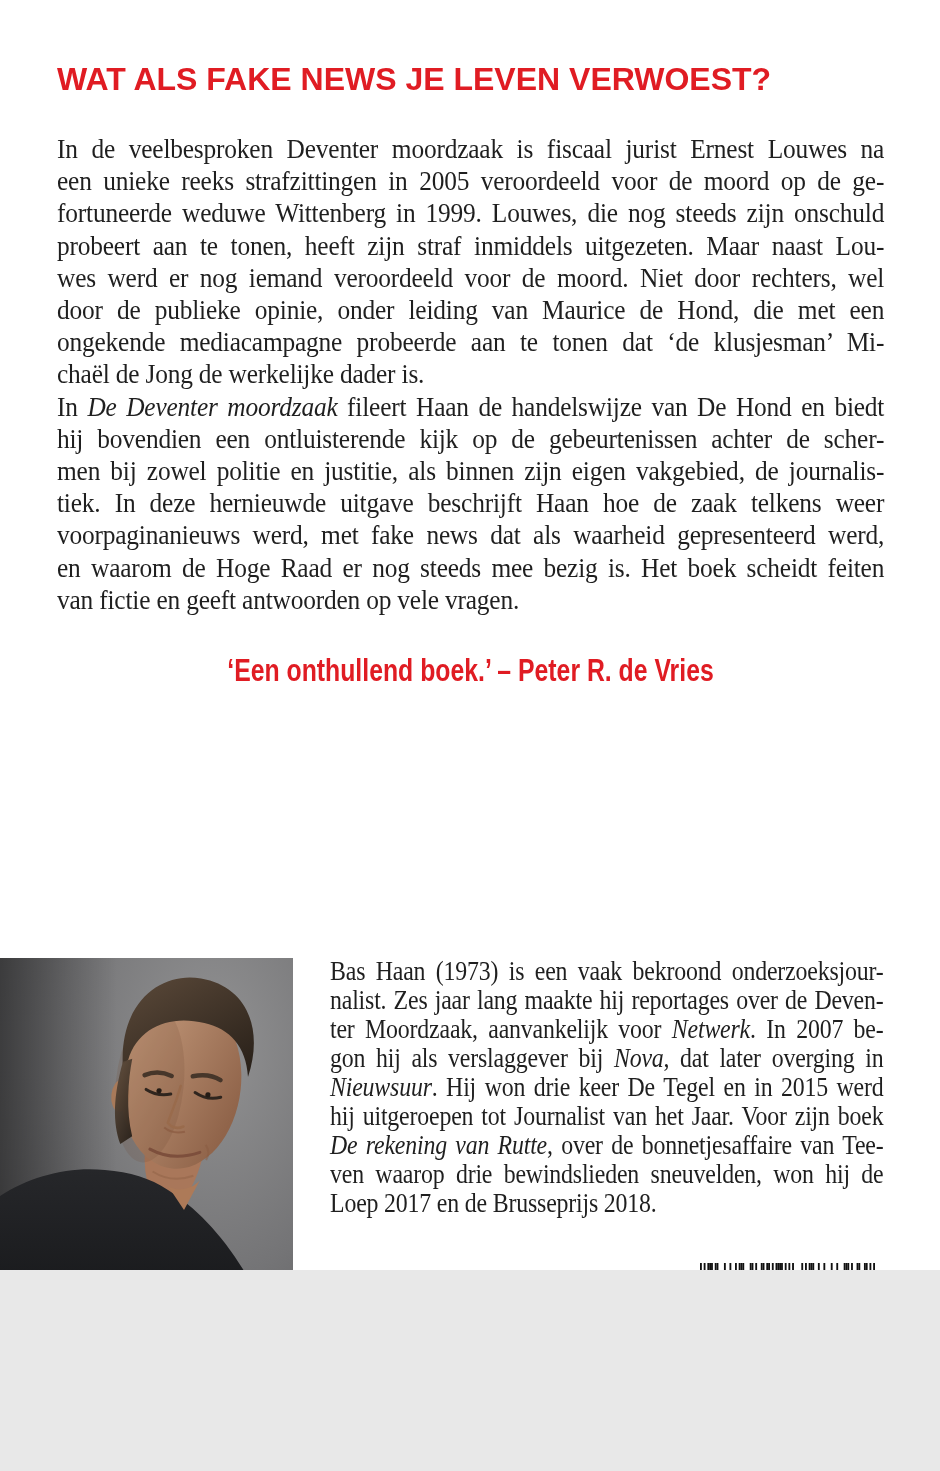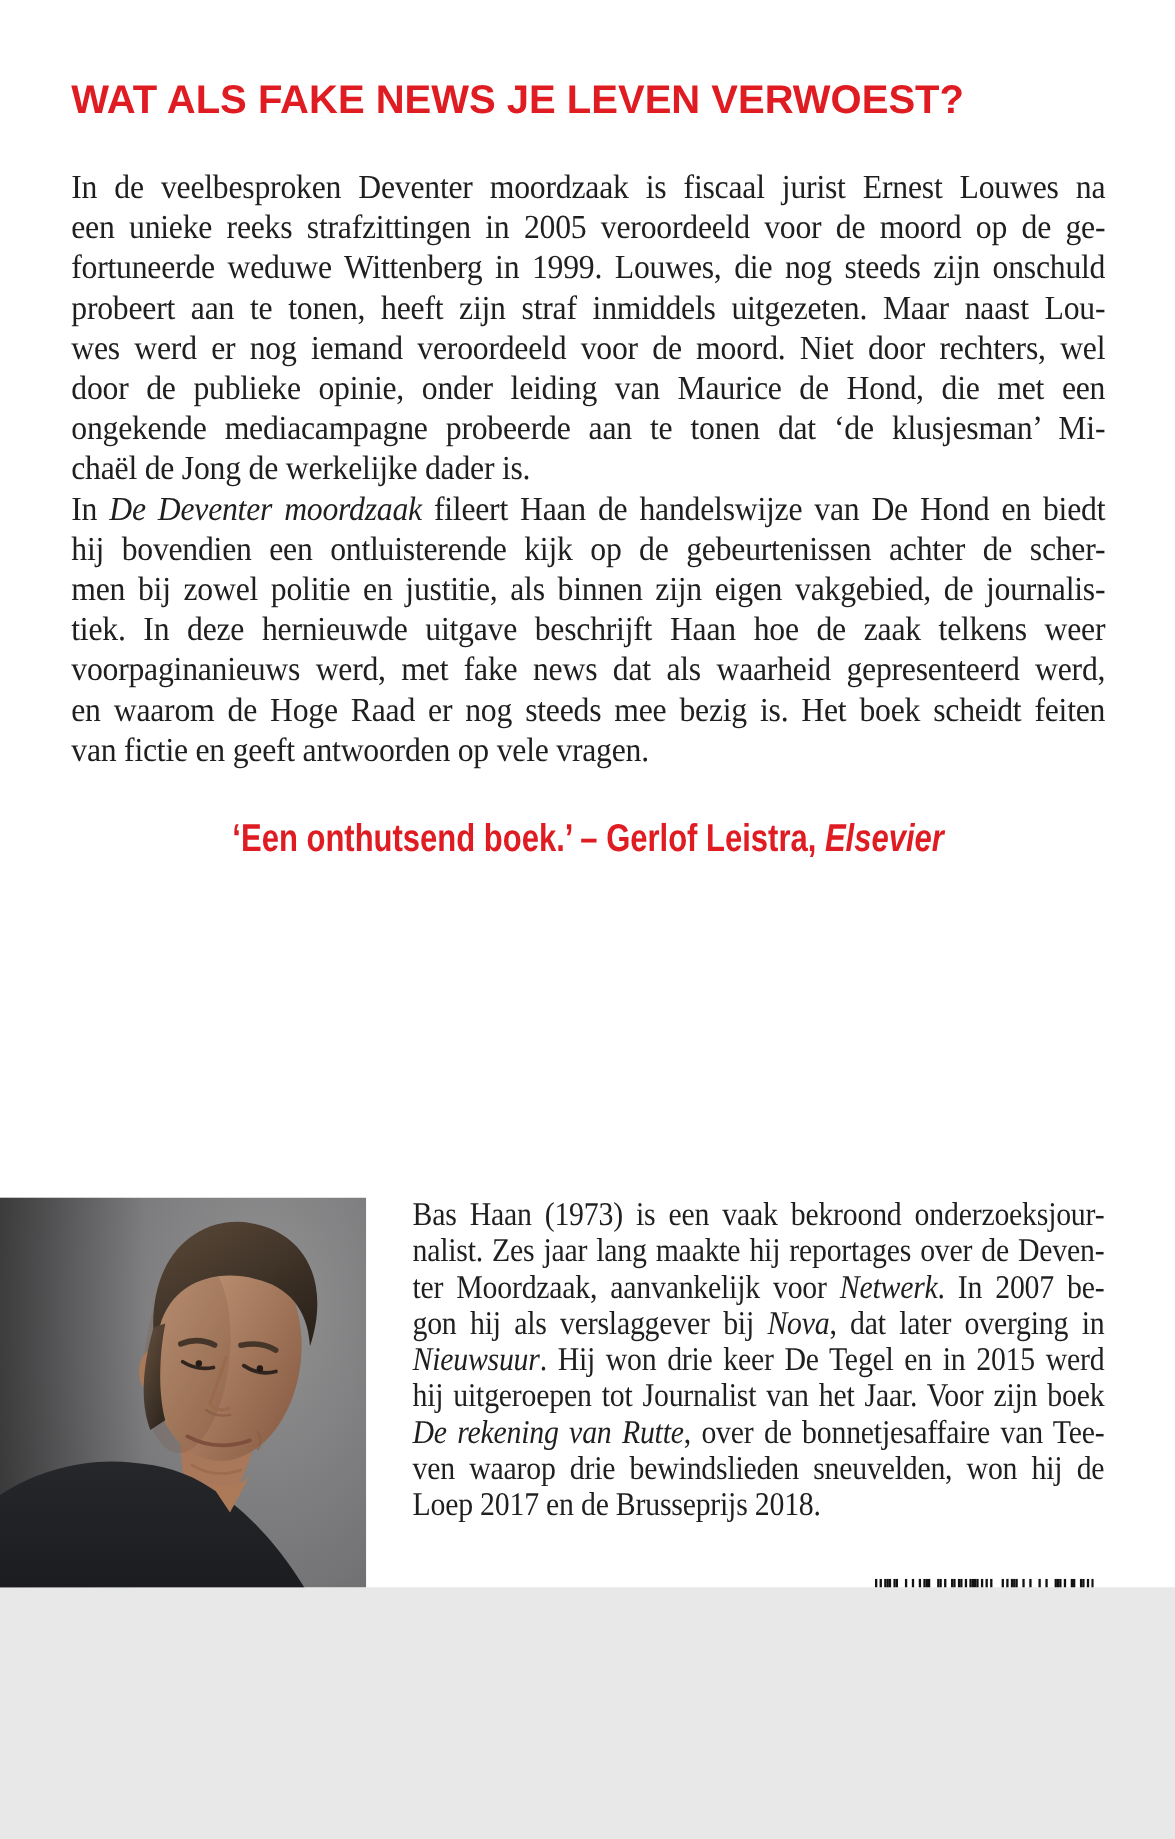--- a/index.html
+++ b/index.html
@@ -93,21 +93,21 @@
       <div class="ln"><span>hij bovendien een ontluisterende kijk op de gebeurtenissen achter de scher-</span></div>
       <div class="ln"><span>men bij zowel politie en justitie, als binnen zijn eigen vakgebied, de journalis-</span></div>
       <div class="ln"><span>tiek. In deze hernieuwde uitgave beschrijft Haan hoe de zaak telkens weer</span></div>
       <div class="ln"><span>voorpaginanieuws werd, met fake news dat als waarheid gepresenteerd werd,</span></div>
       <div class="ln"><span>en waarom de Hoge Raad er nog steeds mee bezig is. Het boek scheidt feiten</span></div>
       <div class="ln noj"><span>van fictie en geeft antwoorden op vele vragen.</span></div>
     </div>
 
   <div class="quotes">
       <div class="quote">
-        <div class="ln noj"><span>‘Een onthutsend boek.’ – Gerlof Leistra, </span><span class="it">Elsevier</span></div>
+        <div class="ln noj"><span>‘Een onthullend boek.’ – Peter R. de Vries</span></div>
       </div>
     </div>
 
   <svg class="author-photo" viewBox="0 0 293 449" preserveAspectRatio="none" role="img">
     <defs>
       <radialGradient id="pbg" cx="0.72" cy="0.2" r="1.15">
         <stop offset="0" stop-color="#929293"></stop>
         <stop offset="0.45" stop-color="#747476"></stop>
         <stop offset="1" stop-color="#454547"></stop>
       </radialGradient>

